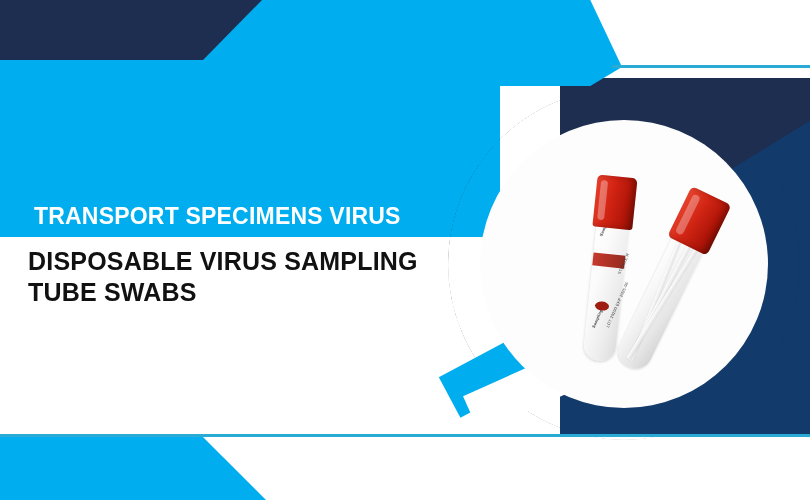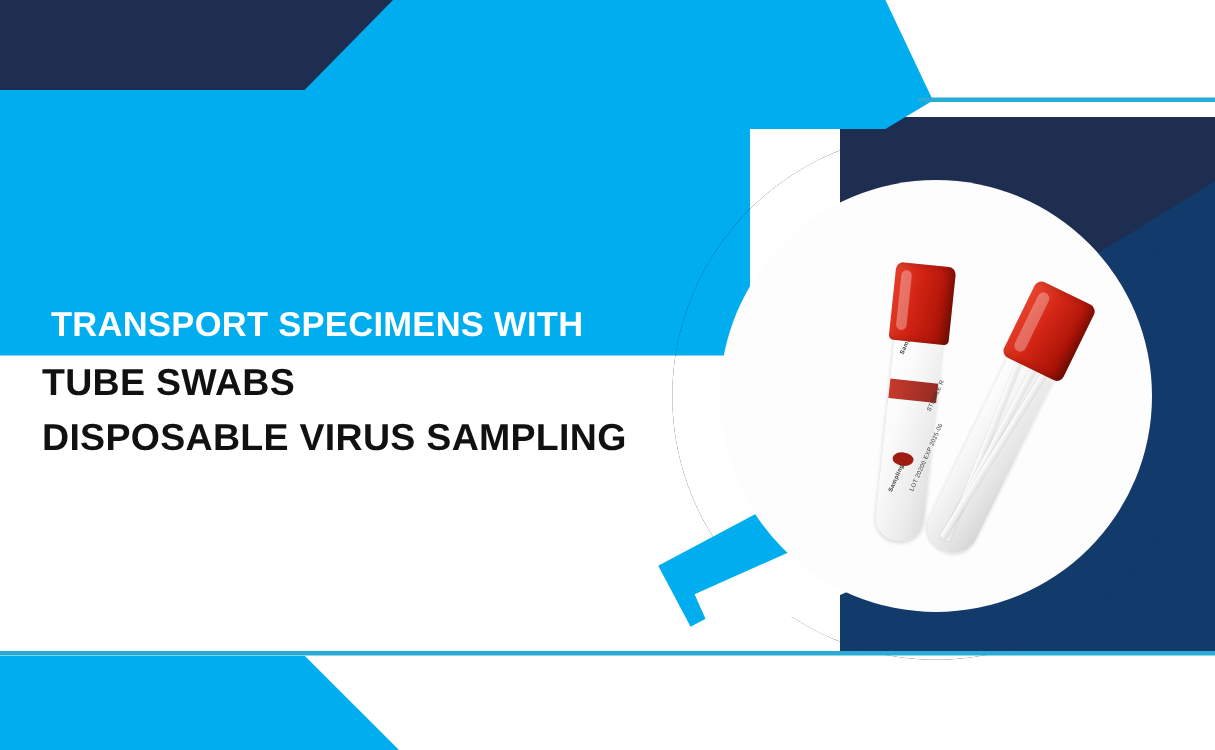--- a/index.html
+++ b/index.html
@@ -137,21 +137,21 @@
         <div class="swab s1"></div>
         <div class="swab s2"></div>
         <div class="swab s3"></div>
         <div class="cap"></div>
       </div>
 
     </div>
   </div>
 
   <div id="headline">
-    <div class="hl-line" id="hl-1">TRANSPORT SPECIMENS WITH</div>
+    <div class="hl-line" id="hl-1">TRANSPORT SPECIMENS VIRUS</div>
+    <div class="hl-line" id="hl-2">DISPOSABLE VIRUS SAMPLING</div>
     <div class="hl-line" id="hl-3">TUBE SWABS</div>
-    <div class="hl-line" id="hl-2">DISPOSABLE VIRUS SAMPLING</div>
   </div>
 
   <div class="shape" id="cyan-rule-bottom"></div>
   <div class="shape" id="cyan-bottom"></div>
 
 </div>
 
 </body></html>

